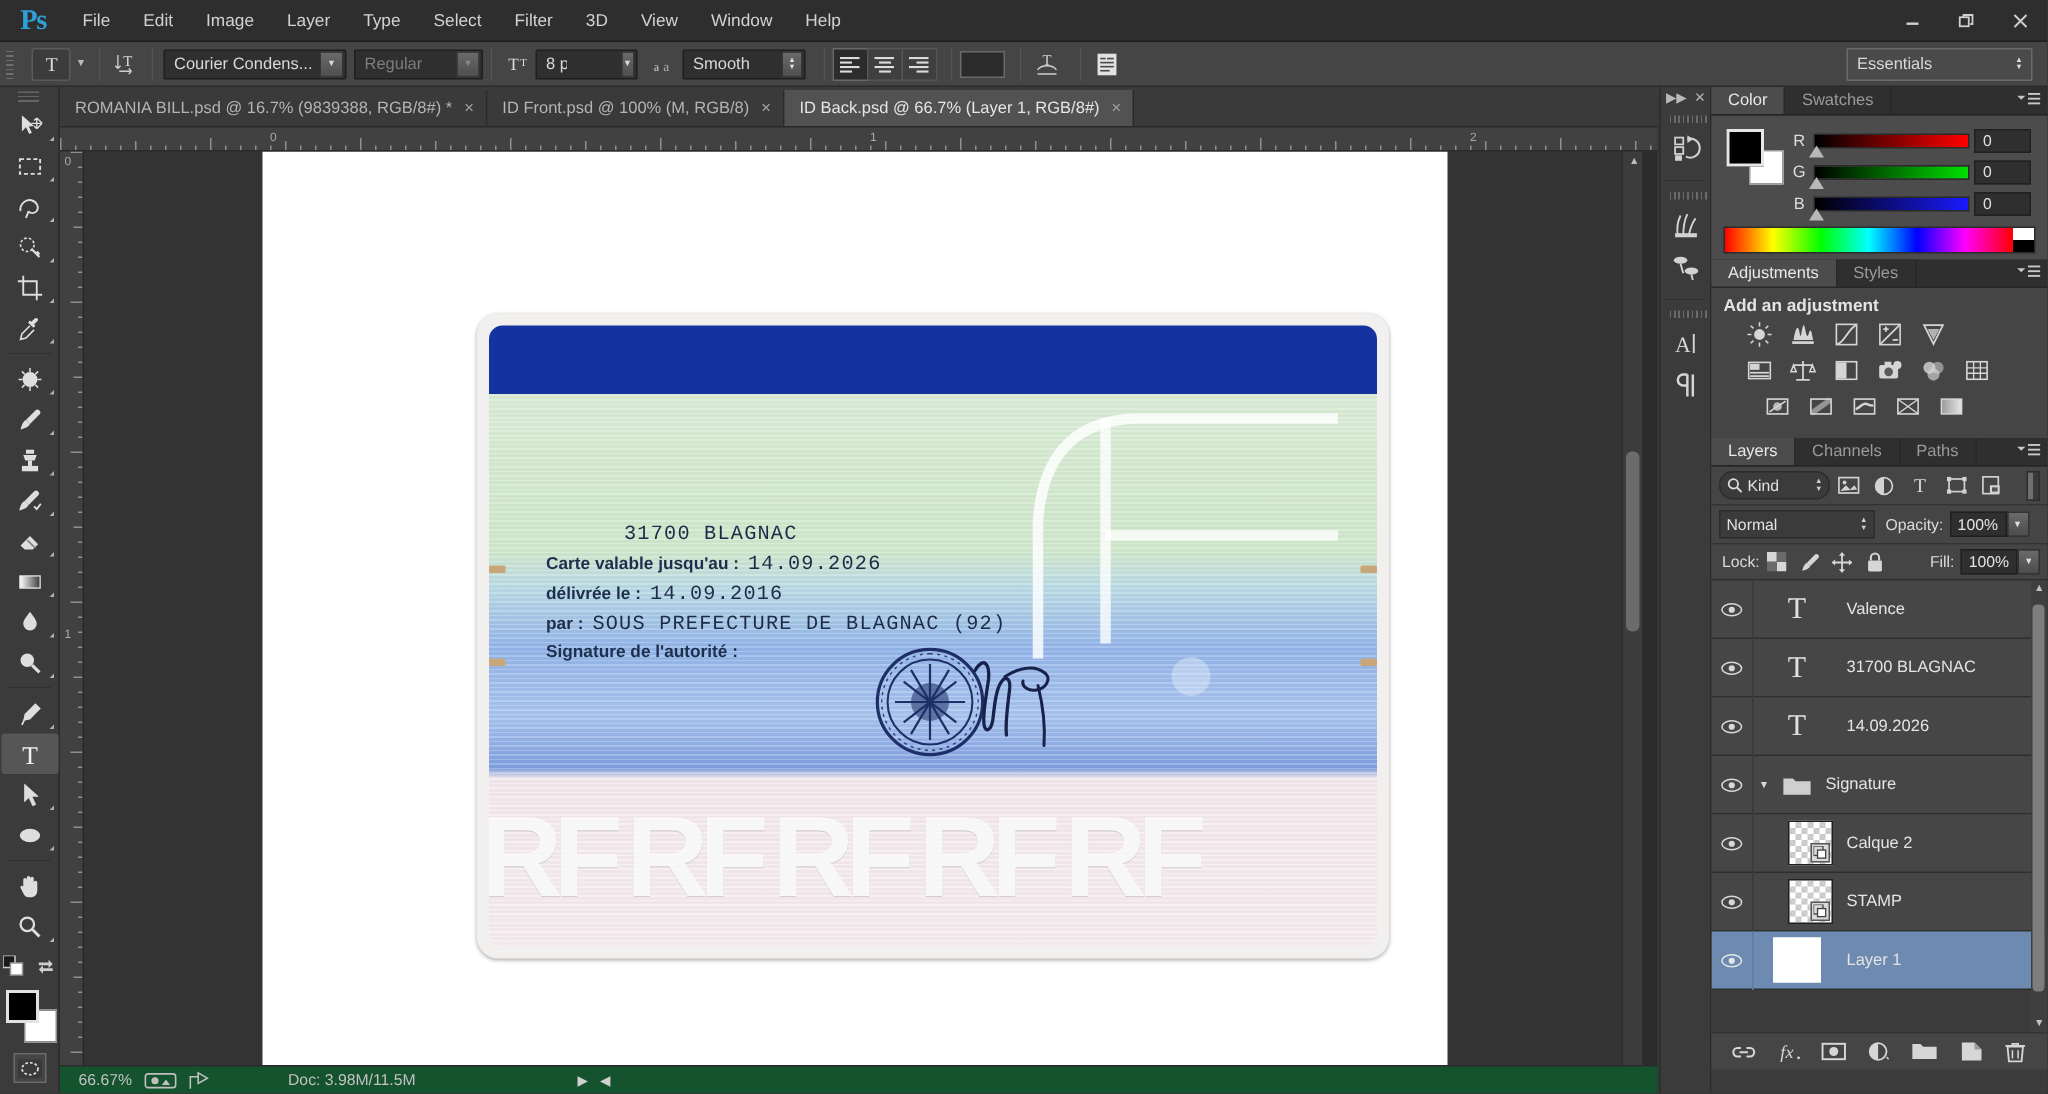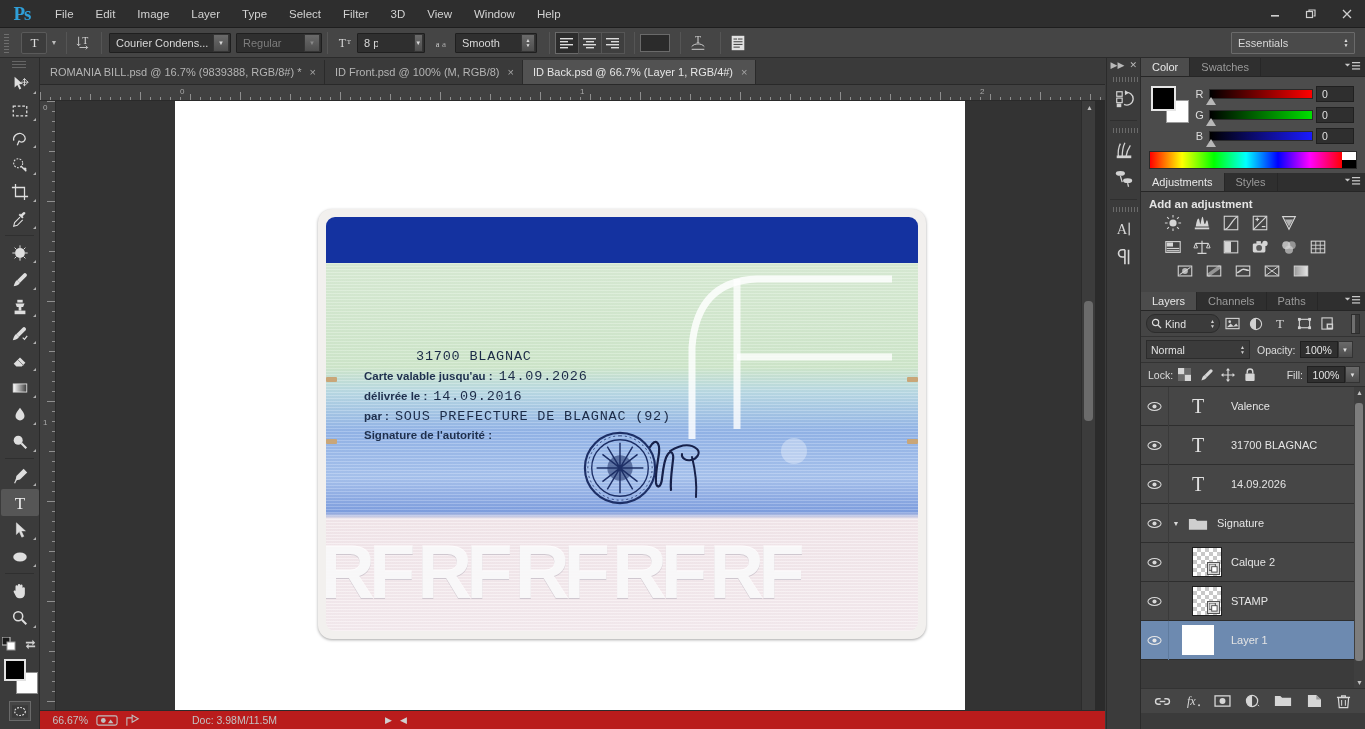--- a/index.html
+++ b/index.html
@@ -207,21 +207,21 @@
   
   .sb-v { position:absolute; right:0; top:16px; width:14px; height:613px; background:#3c3c3c; border-left:1px solid #2c2c2c; }
   .sb-v .thumb { position:absolute; left:2px; top:200px; width:9px; height:120px; background:#6b6b6b; border-radius:4px; }
   .sb-h { position:absolute; left:0; bottom:0; height:14px; width:1051px; background:#3c3c3c; border-top:1px solid #2c2c2c; }
   .sb-h .thumb { position:absolute; top:2px; left:520px; width:290px; height:9px; background:#6b6b6b; border-radius:4px; }
   .sb-arrow { position:absolute; color:#bdbdbd; font-size:7px; }
 
   
   .statusbar {
     position: absolute; left: 40px; top: 710px; width: 1065px; height: 19px;
-    background: #b91c1c; border-top: 1px solid #2b2b2b;
+    background: #14532d; border-top: 1px solid #2b2b2b;
     display: flex; align-items: center; font-size: 10.5px; color: #c2c2c2;
   }
   .zoom-val { width: 52px; text-align: right; padding-right: 4px; }
   .sb-icon { margin: 0 4px; color: #c6c6c6; display:flex; align-items:center; }
   .doc-info { margin-left: 48px; }
   .sb-play { margin-left: 108px; color:#d0d0d0; font-size:9px; }
 
   
   .rail {
     position: absolute; left: 1106px; top: 58px; width: 35px; height: 671px;
@@ -510,21 +510,21 @@
   <div class="tabbar">
     <div class="tab">
       <span>ROMANIA BILL.psd @ 16.7% (9839388, RGB/8#) *</span>
       <span class="tclose">×</span>
     </div>
     <div class="tab">
       <span>ID Front.psd @ 100% (M, RGB/8)</span>
       <span class="tclose">×</span>
     </div>
     <div class="tab active">
-      <span>ID Back.psd @ 66.7% (Layer 1, RGB/4#)</span>
+      <span>ID Back.psd @ 66.7% (Layer 1, RGB/8#)</span>
       <span class="tclose">×</span>
     </div>
   </div>
 
   <div class="toolbox">
     <div class="tb-grip"></div>
 
     <div class="tool">
       <svg width="18" height="18" viewBox="0 0 20 20">
           <path d="M4 2l0 12 3-3 2.4 5 2-1-2.3-4.6L13 10z" fill="#dedede"></path>

